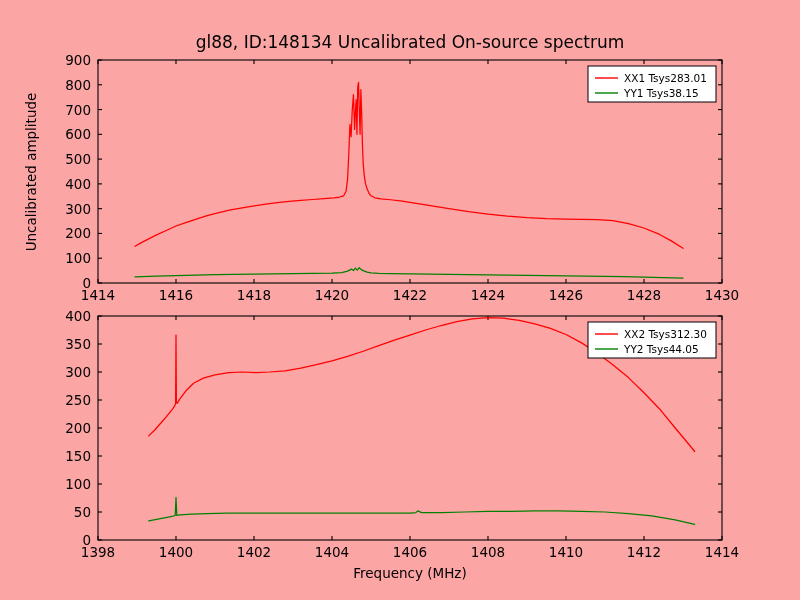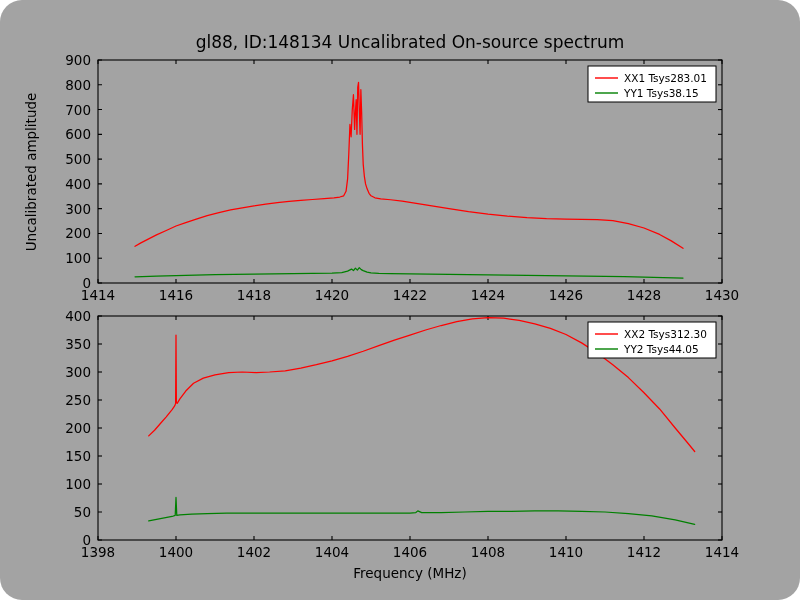--- a/index.html
+++ b/index.html
@@ -4,24 +4,23 @@
 <style>
   html, body {
     margin: 0;
     padding: 0;
     background: #ffffff;
   }
   #figure {
     position: relative;
     width: 800px;
     height: 600px;
-    background: #a3a3a3;
+    background: #fca5a5;
     font-family: "DejaVu Sans", sans-serif;
     overflow: hidden;
-    border-radius: 22px;
   }
   #figure-svg {
     position: absolute;
     left: 0;
     top: 0;
     width: 800px;
     height: 600px;
     display: block;
   }
   text { fill: #000000; }

